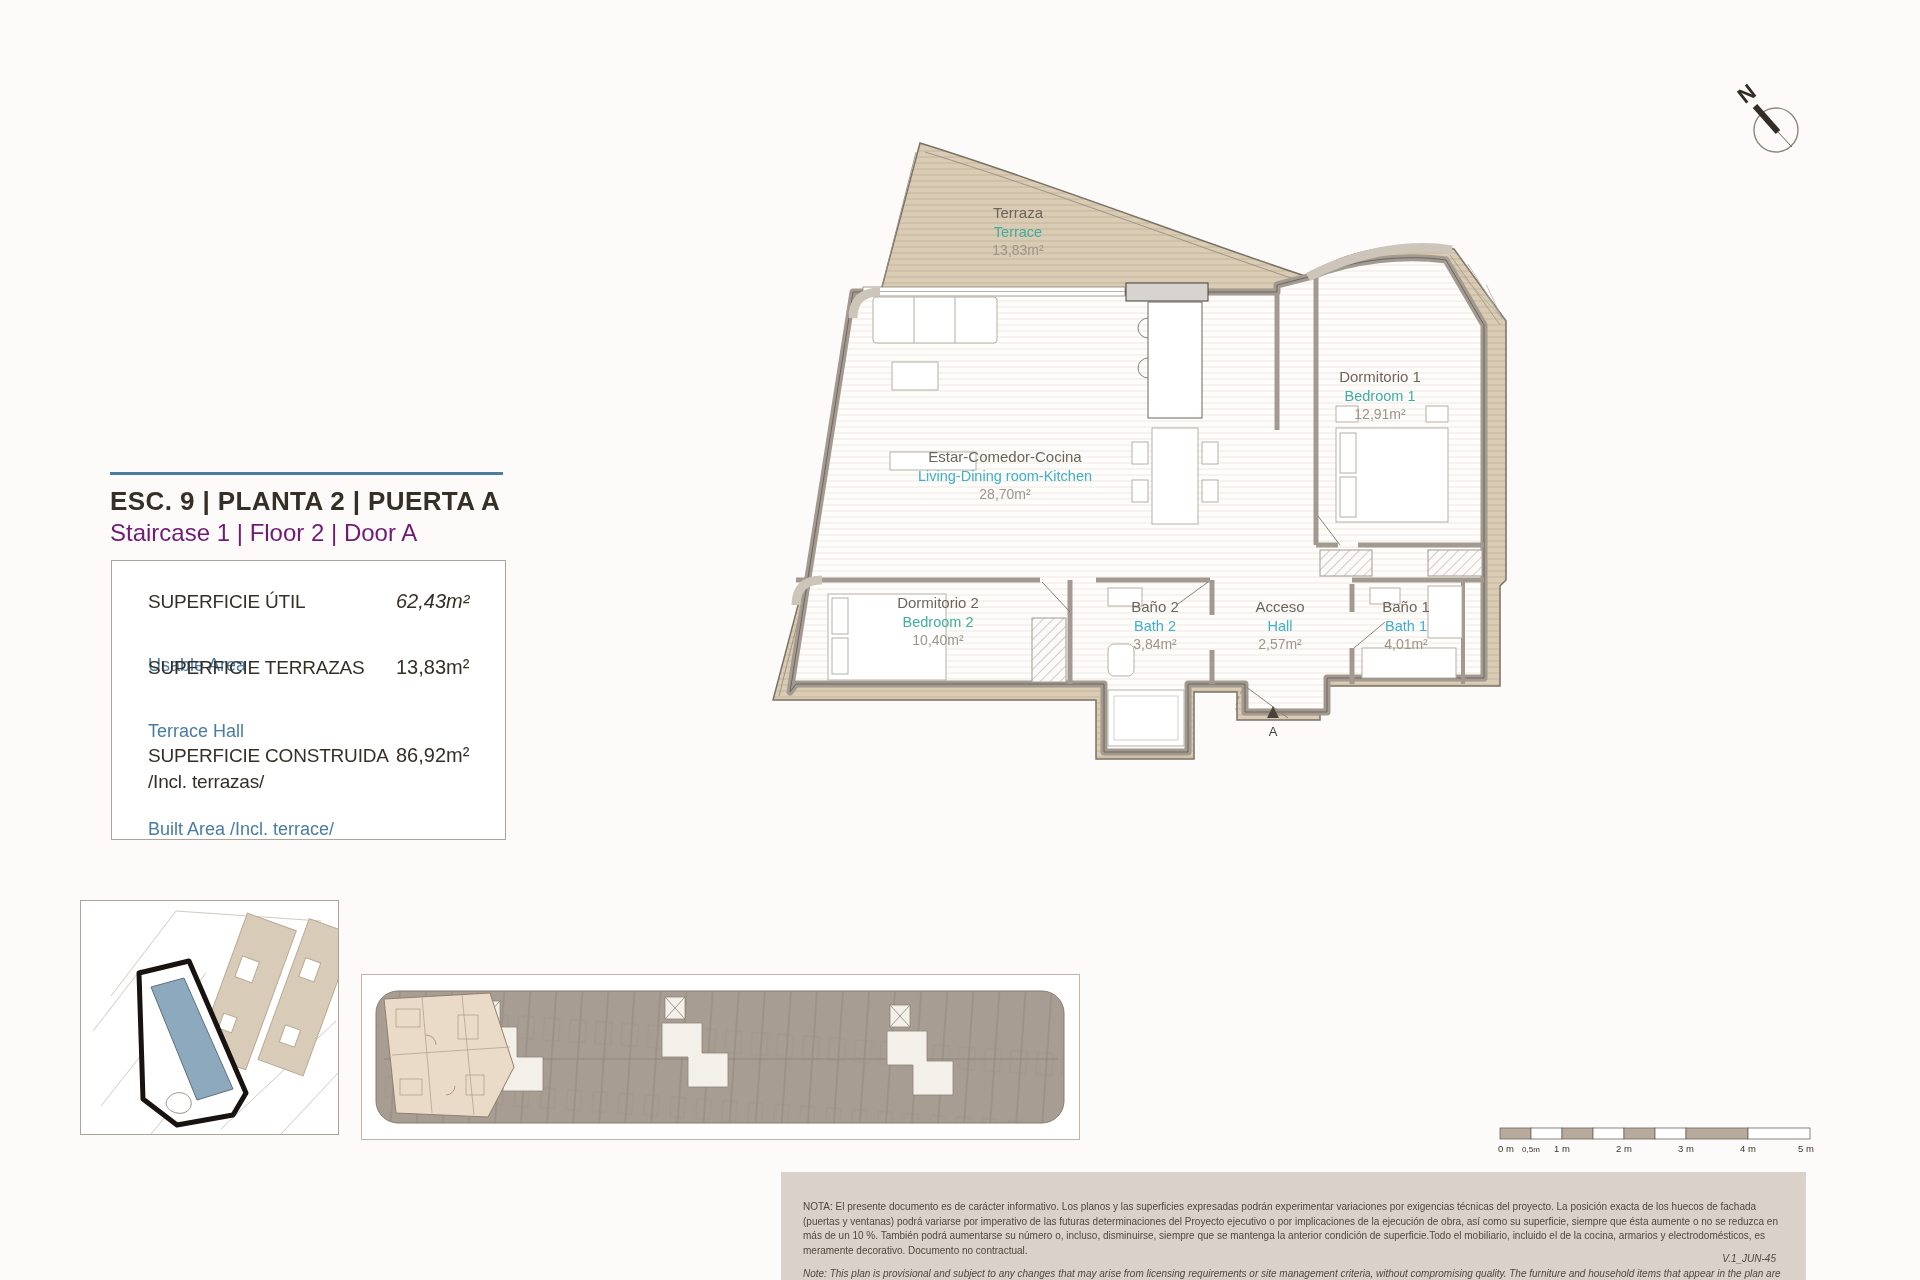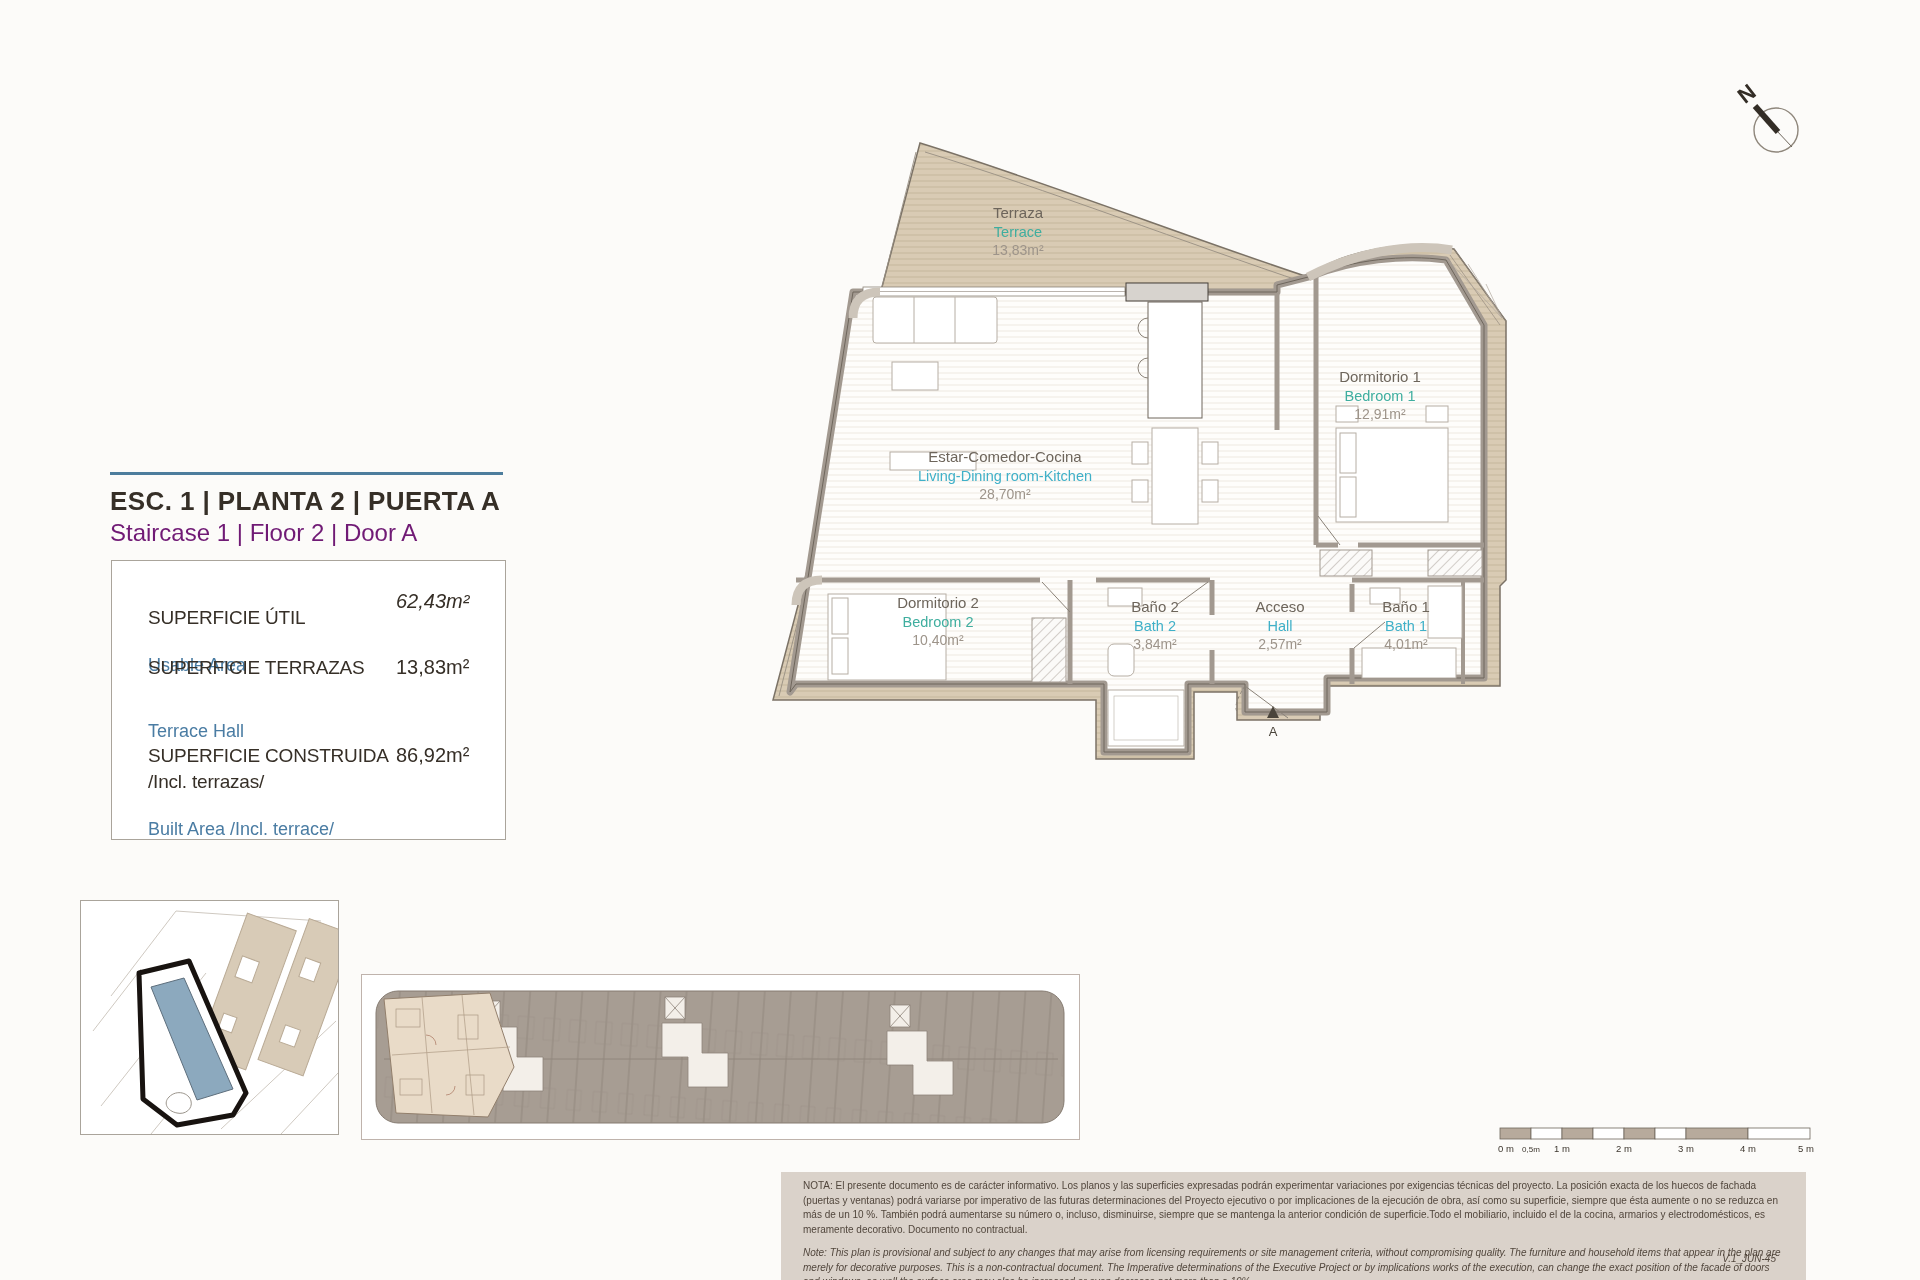--- a/index.html
+++ b/index.html
@@ -14,38 +14,38 @@
 
   
   .area-box{position:absolute;left:111px;top:560px;width:393px;height:278px;border:1.5px solid #aaa49b;background:#fff;}
   .area-box .cell{position:absolute;white-space:nowrap;}
   .lbl{font-size:19px;color:#362f27;letter-spacing:-.2px;}
   .lbl-en{font-size:18px;color:#4a7ca3;margin-top:38px;}
   .val{font-size:20px;color:#362f27;}
 
   
   .notes{position:absolute;left:781px;top:1172px;width:1025px;height:108px;background:#dad2ca;
-         padding:7px 22px 0 22px;box-sizing:border-box;color:#51463c;}
+         padding:28px 22px 0 22px;box-sizing:border-box;color:#51463c;}
   .notes p{margin:0 0 9px 0;font-size:10px;line-height:1.45;}
   .notes p.en{font-style:italic;}
   .version{position:absolute;right:30px;top:81px;font-size:10px;font-style:italic;color:#51463c;}
 
   .abs{position:absolute;}
 </style>
 </head>
 <body>
 
 <div class="page">
 
   <div class="rule"></div>
-  <div class="title-es">ESC. 1 | PLANTA 2 | PUERTA A</div>
+  <div class="title-es">ESC. 9 | PLANTA 2 | PUERTA A</div>
   <div class="title-en">Staircase 1 | Floor 2 | Door A</div>
 
   <div class="area-box">
-    <div class="cell lbl" style="left:36px;top:46px;">SUPERFICIE ÚTIL</div>
+    <div class="cell lbl" style="left:36px;top:30px;">SUPERFICIE ÚTIL</div>
     <div class="cell val" style="left:284px;top:29px;font-style:italic;">62,43m²</div>
     <div class="cell lbl-en" style="left:36px;top:56px;">Usable Area</div>
 
     <div class="cell lbl" style="left:36px;top:96px;">SUPERFICIE TERRAZAS</div>
     <div class="cell val" style="left:284px;top:95px;">13,83m²</div>
     <div class="cell lbl-en" style="left:36px;top:122px;">Terrace Hall</div>
 
     <div class="cell lbl" style="left:36px;top:184px;">SUPERFICIE CONSTRUIDA</div>
     <div class="cell val" style="left:284px;top:183px;">86,92m²</div>
     <div class="cell lbl" style="left:36px;top:210px;">/Incl. terrazas/</div>

